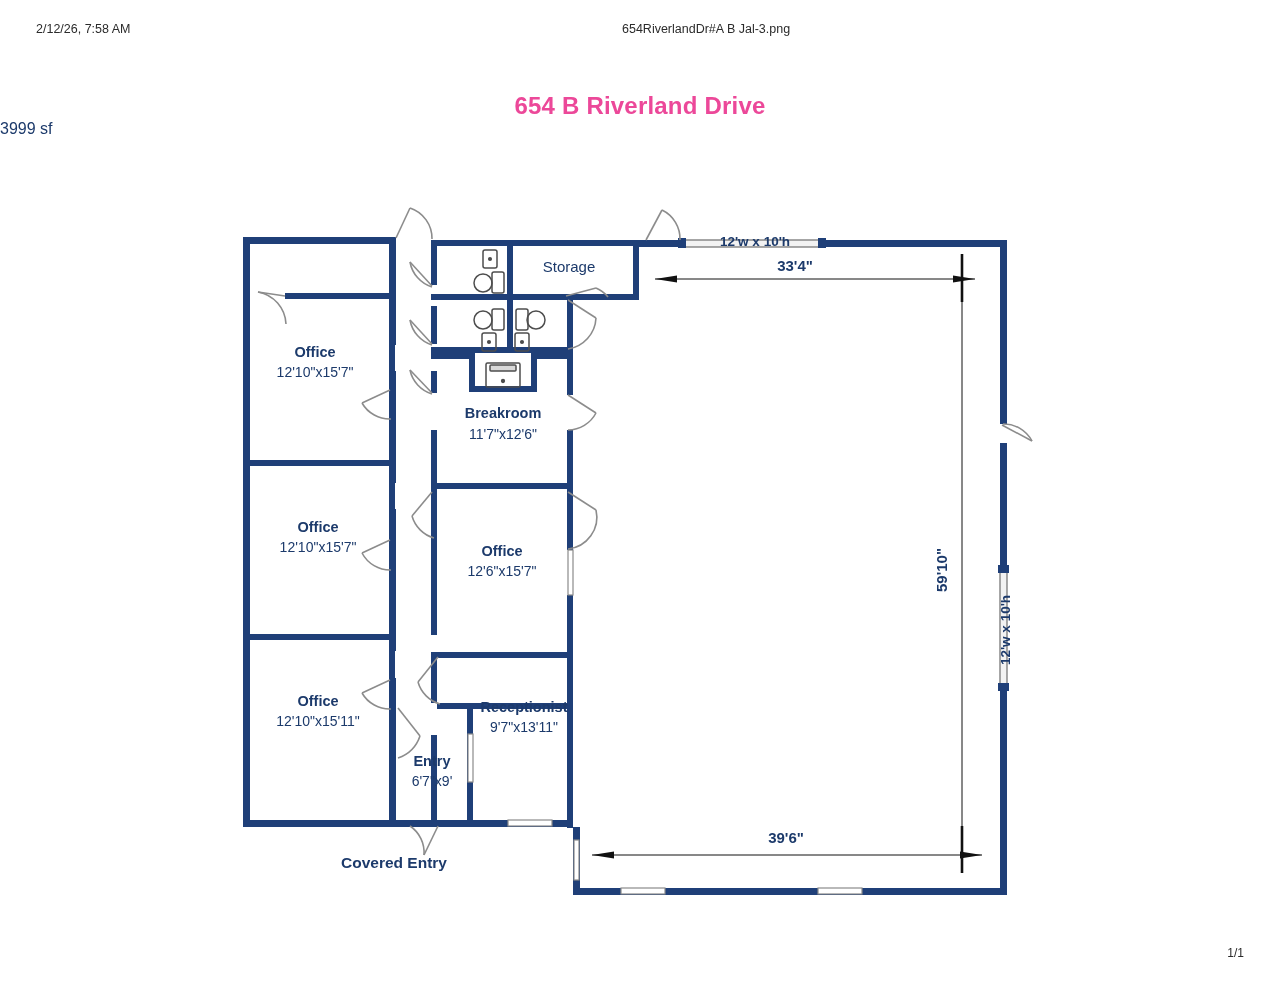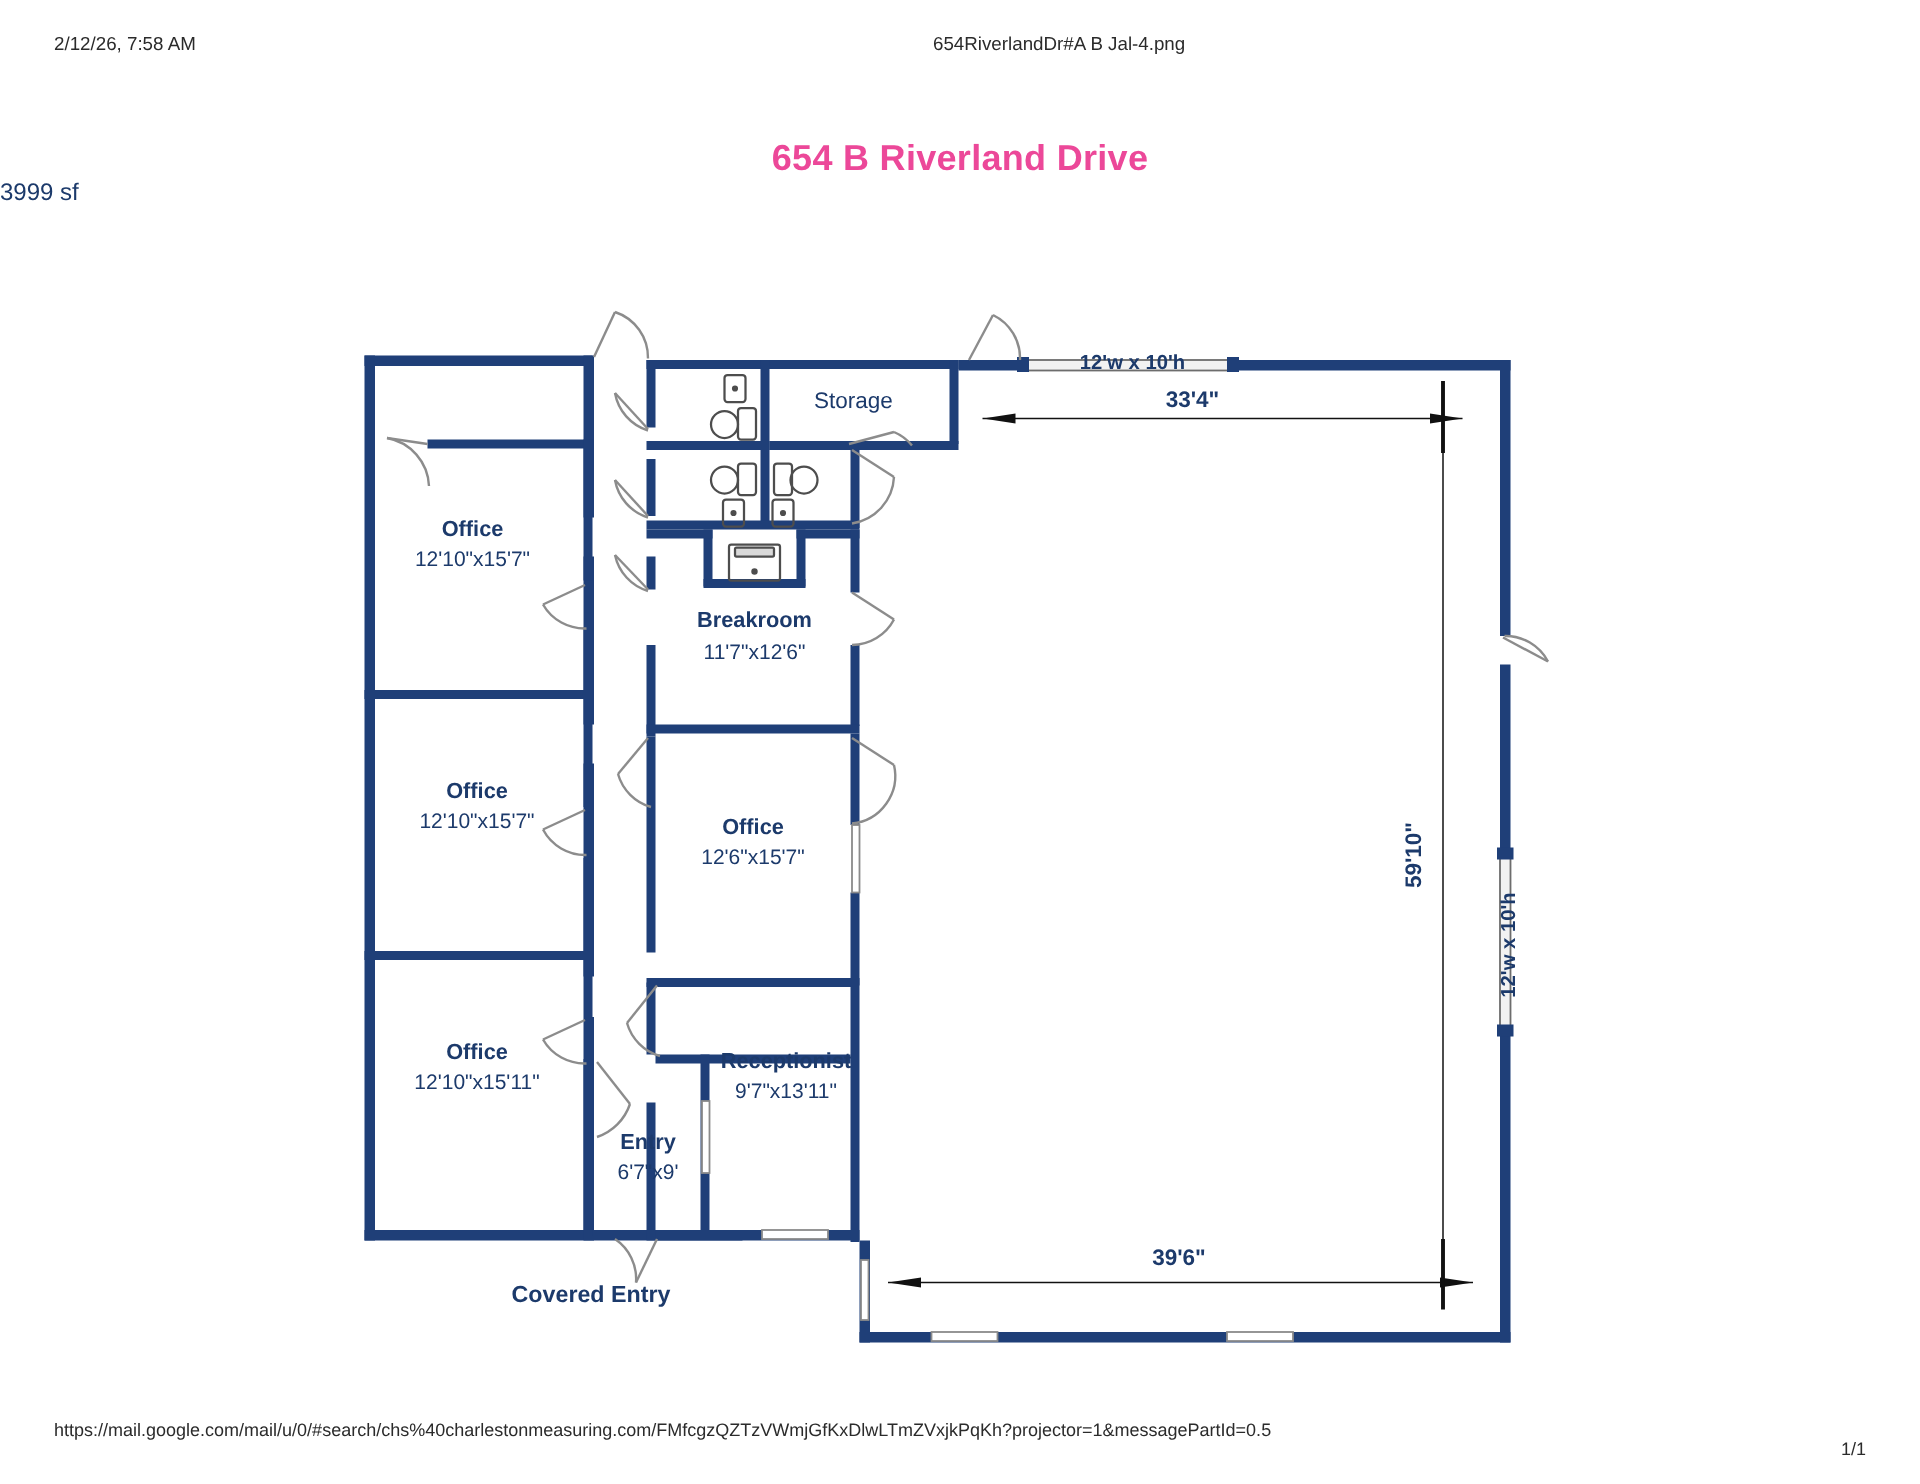--- a/index.html
+++ b/index.html
@@ -34,21 +34,21 @@
   .print-footer {
     position: absolute;
     top: 946px;
     left: 0;
     width: 1280px;
     height: 18px;
     font-size: 12px;
     color: #2b2b2b;
   }
   .print-footer .pf-url  { position: absolute; left: 36px;   top: 0; white-space: nowrap; }
-  .print-footer .pf-page { position: absolute; right: 36px;  top: 13px; white-space: nowrap; }
+  .print-footer .pf-page { position: absolute; right: 36px;  top: 0; white-space: nowrap; }
 
   
   .plan-title {
     position: absolute;
     top: 92px;
     left: 0;
     width: 1280px;
     text-align: center;
     font-size: 24px;
     font-weight: bold;
@@ -105,21 +105,21 @@
     font-size: 13.5px;
     font-weight: bold;
     fill: #1c3a6b;
   }
 </style>
 </head>
 <body>
 
 <div class="print-header">
   <span class="ph-left">2/12/26, 7:58 AM</span>
-  <span class="ph-mid">654RiverlandDr#A B Jal-4.png</span>
+  <span class="ph-mid">654RiverlandDr#A B Jal-3.png</span>
 </div>
 
 <div class="plan-title">654 B Riverland Drive</div>
 <div class="plan-subtitle">3999 sf</div>
 
 <div id="plan-canvas">
 <svg width="1280" height="989" viewBox="0 0 1280 989" xmlns="http://www.w3.org/2000/svg">
 
   <defs>
 
@@ -374,15 +374,14 @@
   <g>
     <text class="door-text" text-anchor="middle" x="755" y="246">12'w x 10'h</text>
 
     <text class="door-text" text-anchor="middle" x="1010" y="630" transform="rotate(-90 1010 630)">12'w x 10'h</text>
   </g>
 
 </svg>
 </div>
 
 <div class="print-footer">
-  <span class="pf-url">https://mail.google.com/mail/u/0/#search/chs%40charlestonmeasuring.com/FMfcgzQZTzVWmjGfKxDlwLTmZVxjkPqKh?projector=1&amp;messagePartId=0.5</span>
   <span class="pf-page">1/1</span>
 </div>
 
 </body></html>

